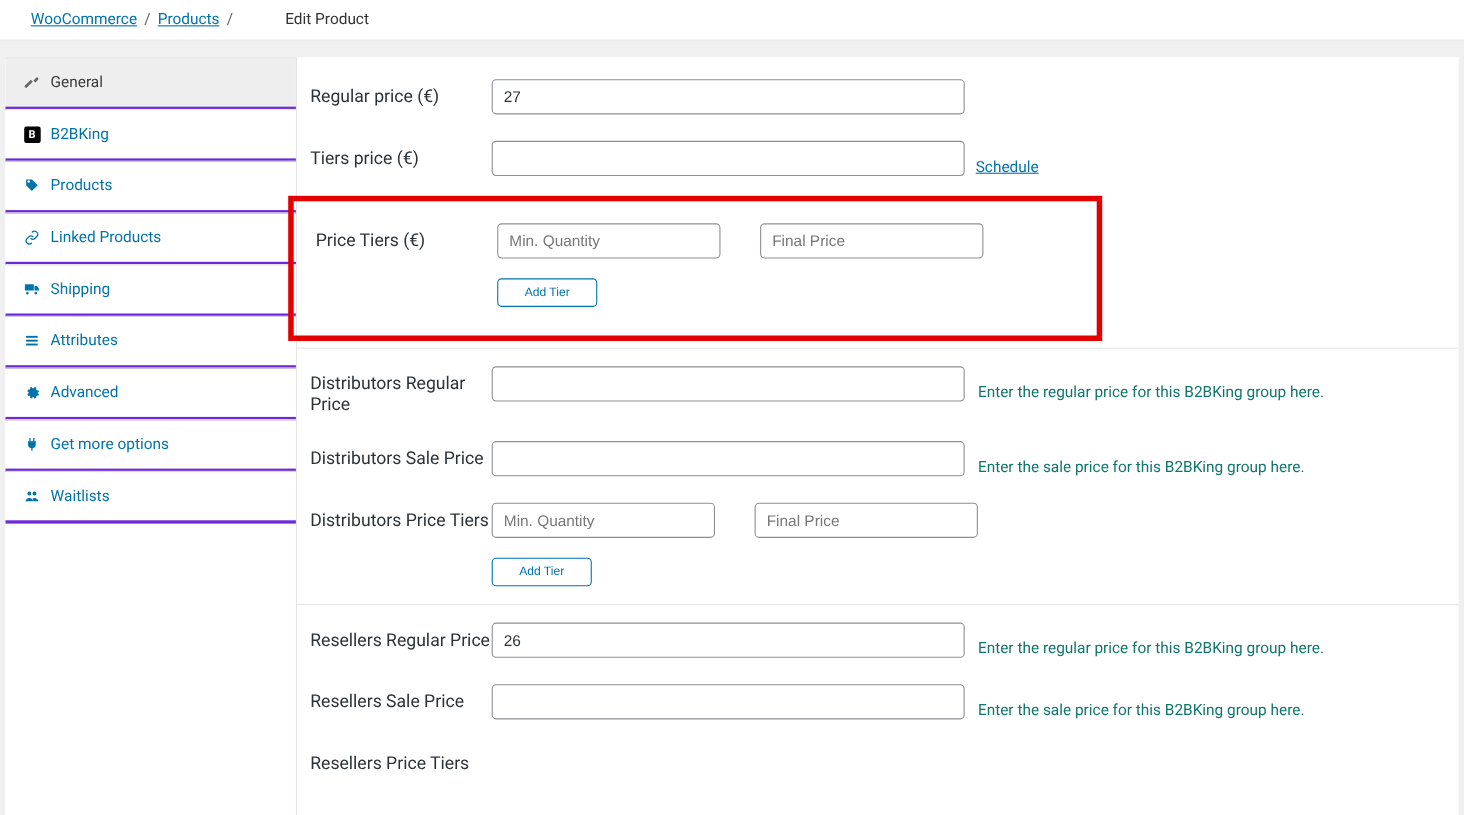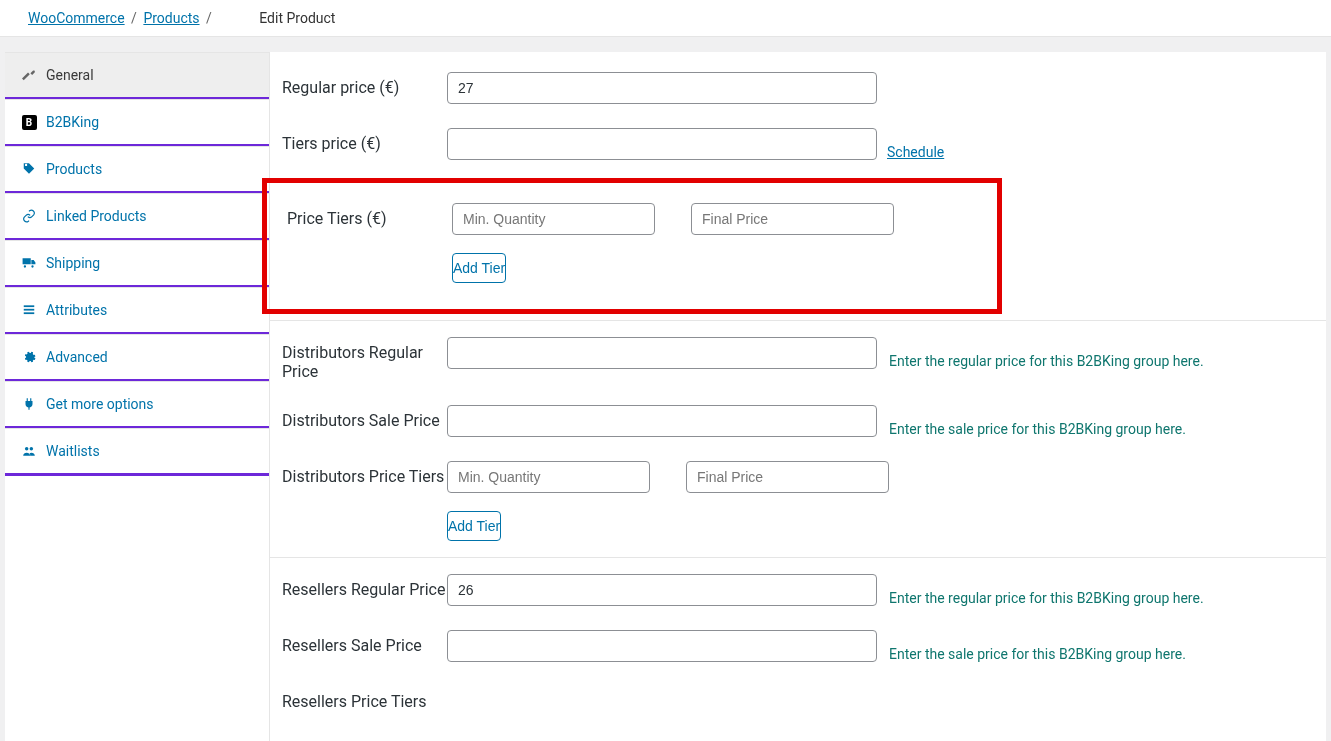--- a/index.html
+++ b/index.html
@@ -126,23 +126,23 @@
     color: #0073aa;
     text-decoration: underline;
     font-size: 14px;
     cursor: pointer;
   }
   .btn {
     display: inline-block;
     border: 1px solid #0073aa;
     color: #0073aa;
     background: #fff;
-    padding: 6px 0;
+    padding: 6px 24px;
     border-radius: 4px;
-    font-size: 14px;
+    font-size: 11px;
     cursor: pointer;
     width: fit-content;
   }
   .highlight-box {
     border: 5px solid #e20000;
     margin: 6px 0 6px 0;
     padding: 8px 0 14px 0;
     width: 740px;
     margin-left: -8px;
     padding-left: 8px;

